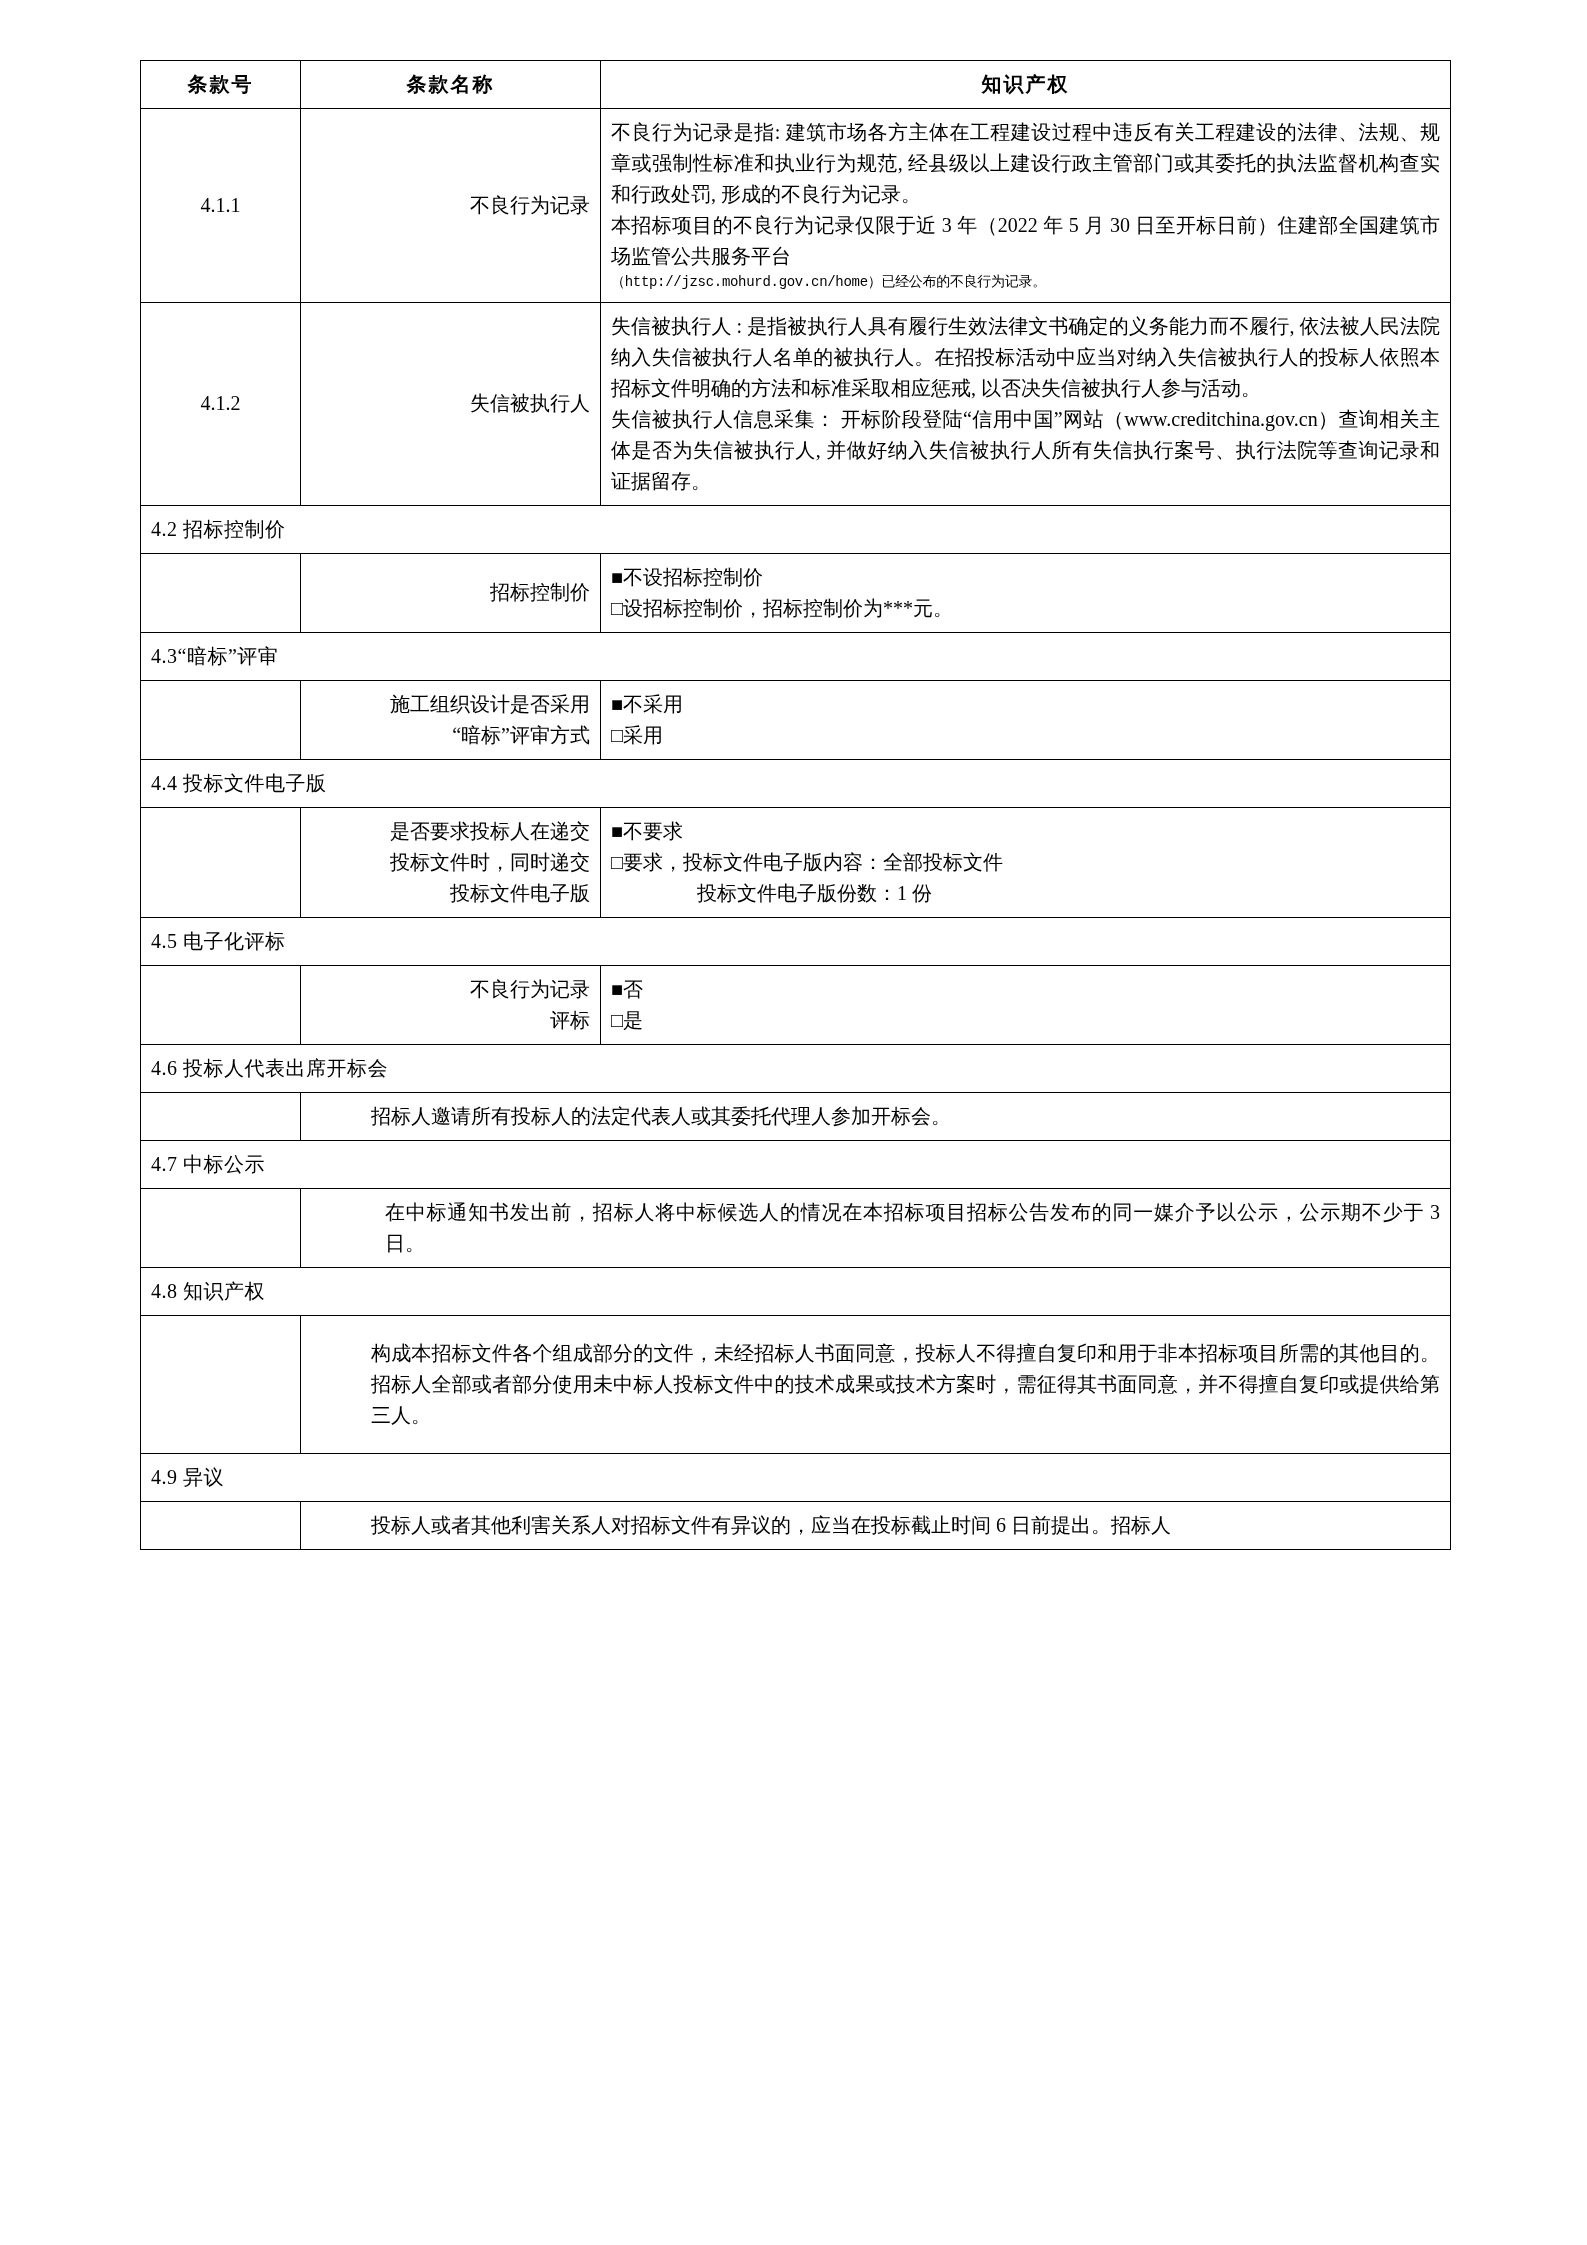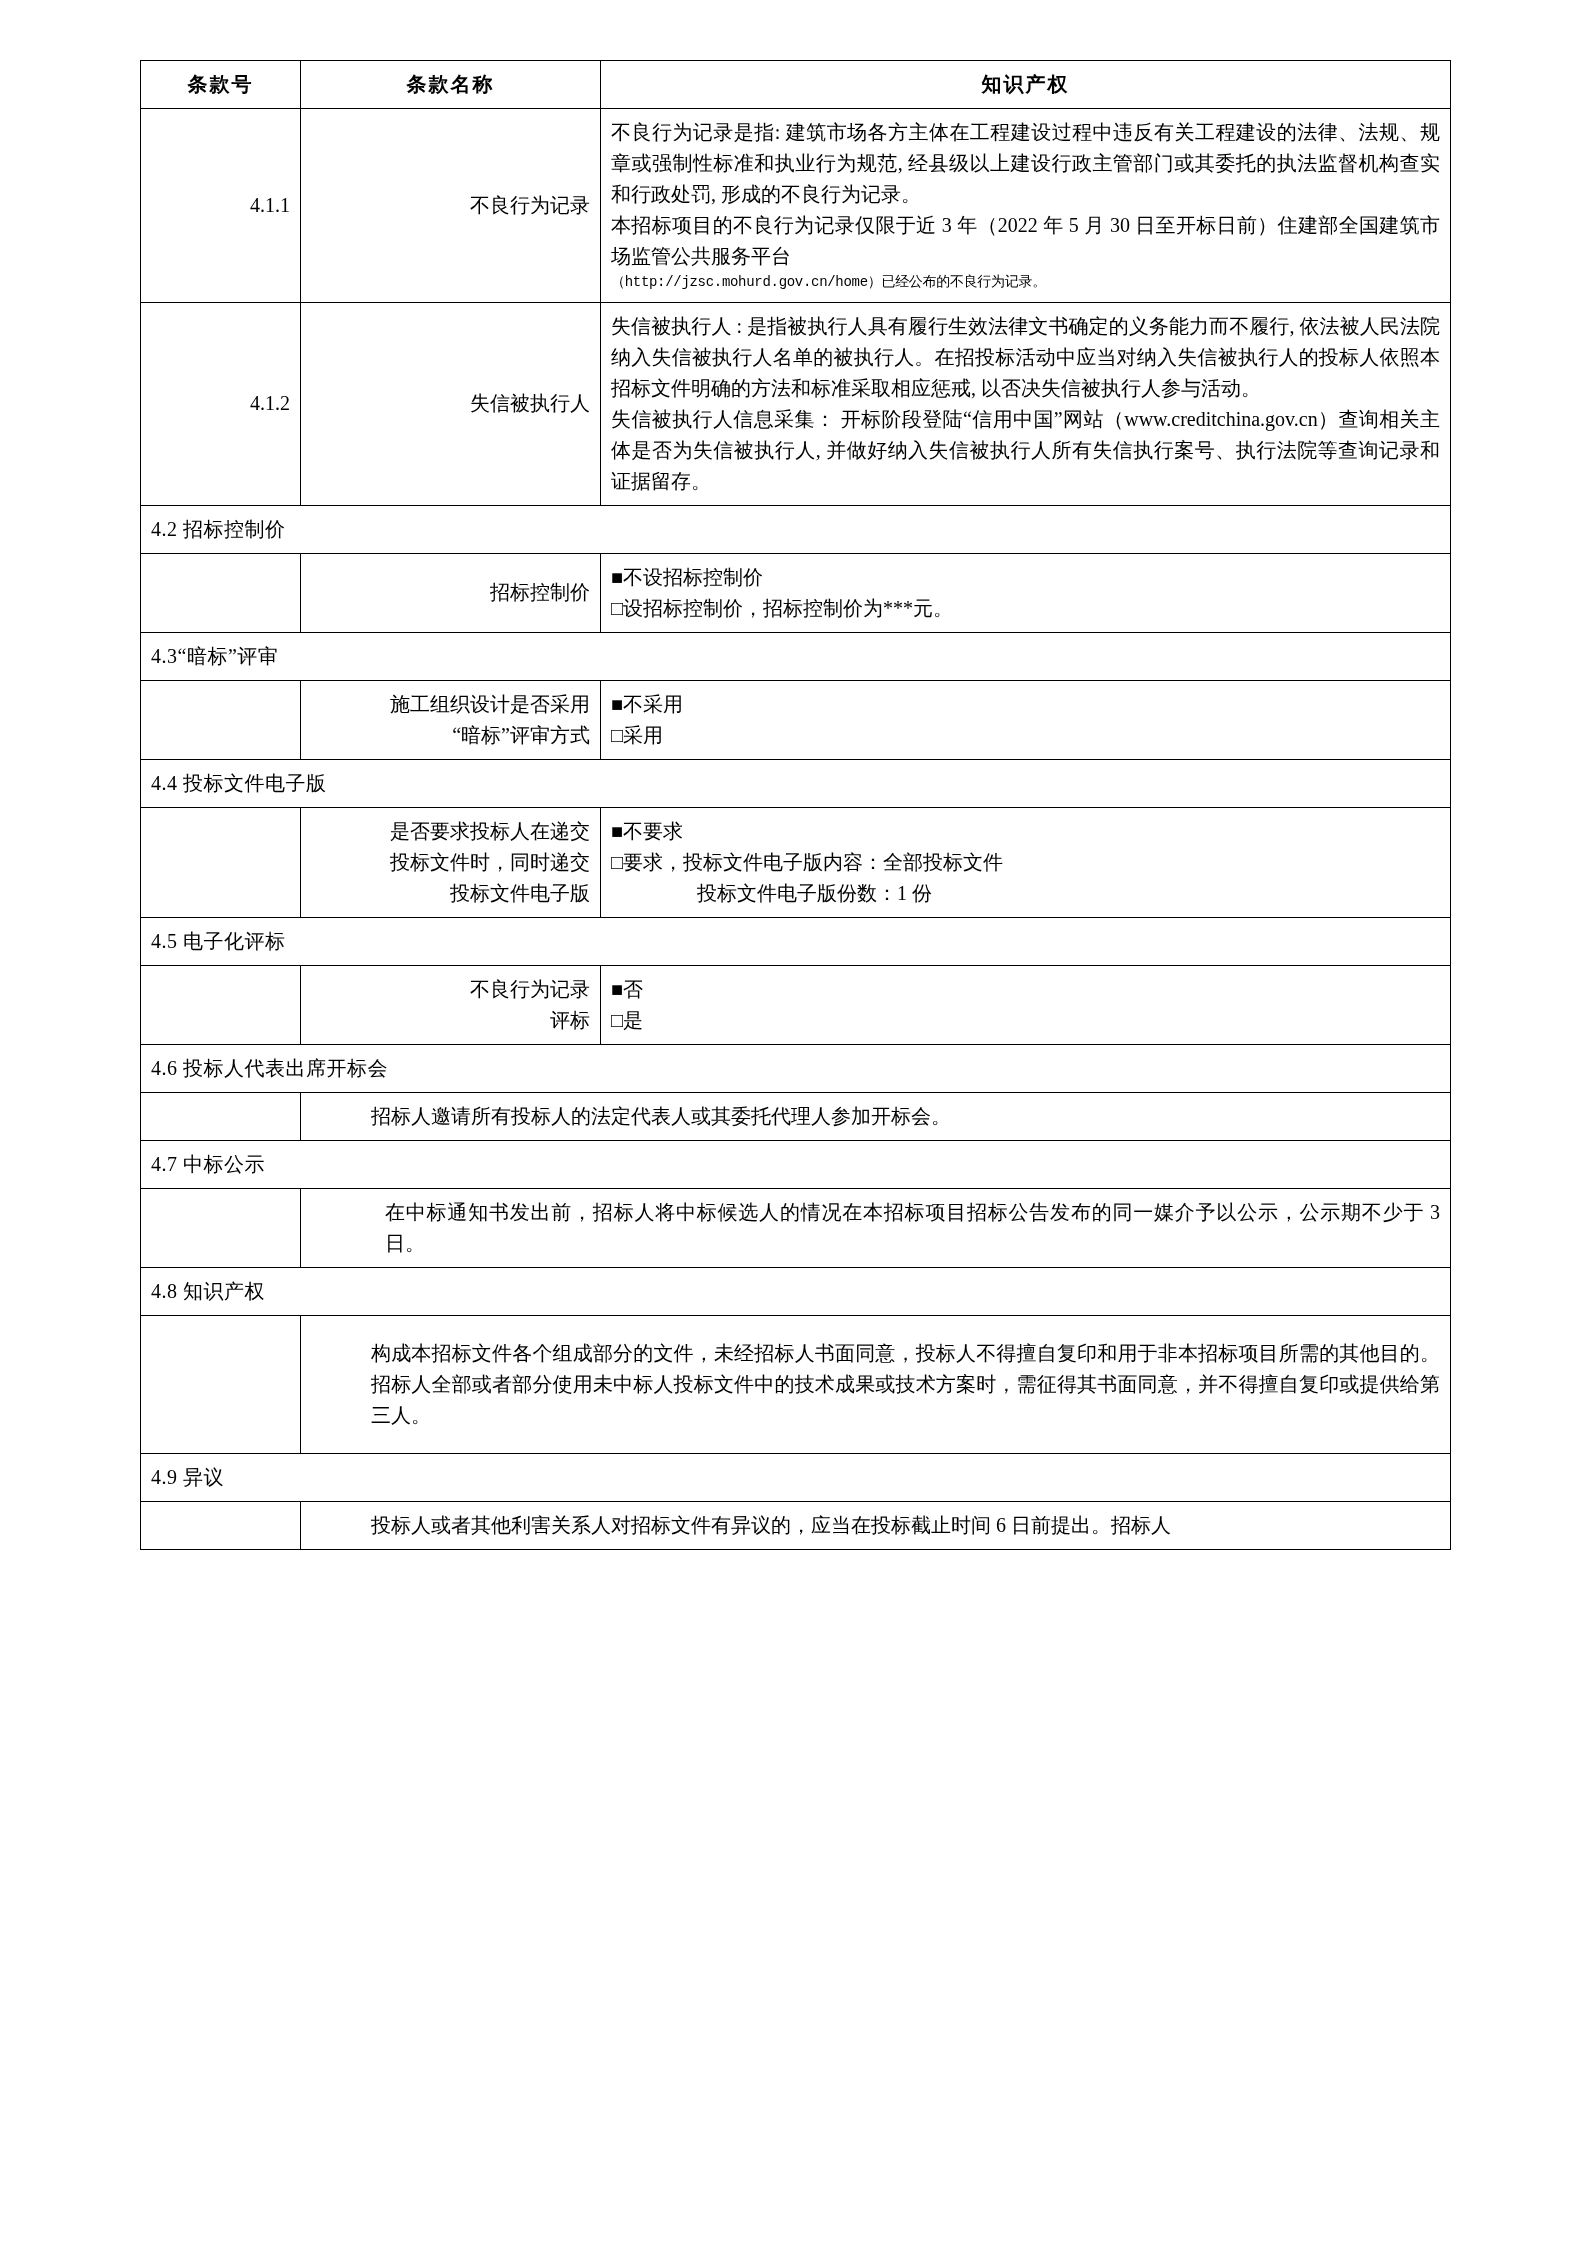--- a/index.html
+++ b/index.html
@@ -36,21 +36,21 @@
   col.c3 { width: 850px; }
 
   .hdr td {
     text-align: center;
     font-weight: bold;
     font-size: 21px;
     letter-spacing: 2px;
     padding: 12px 6px;
   }
   .num-cell {
-    text-align: right;
+    text-align: center;
     font-size: 21px;
     margin-left: 24px;
   }
   .name-cell {
     text-align: right;
     font-size: 21px;
     line-height: 1.6;
   }
   .content-cell {
     text-align: justify;

